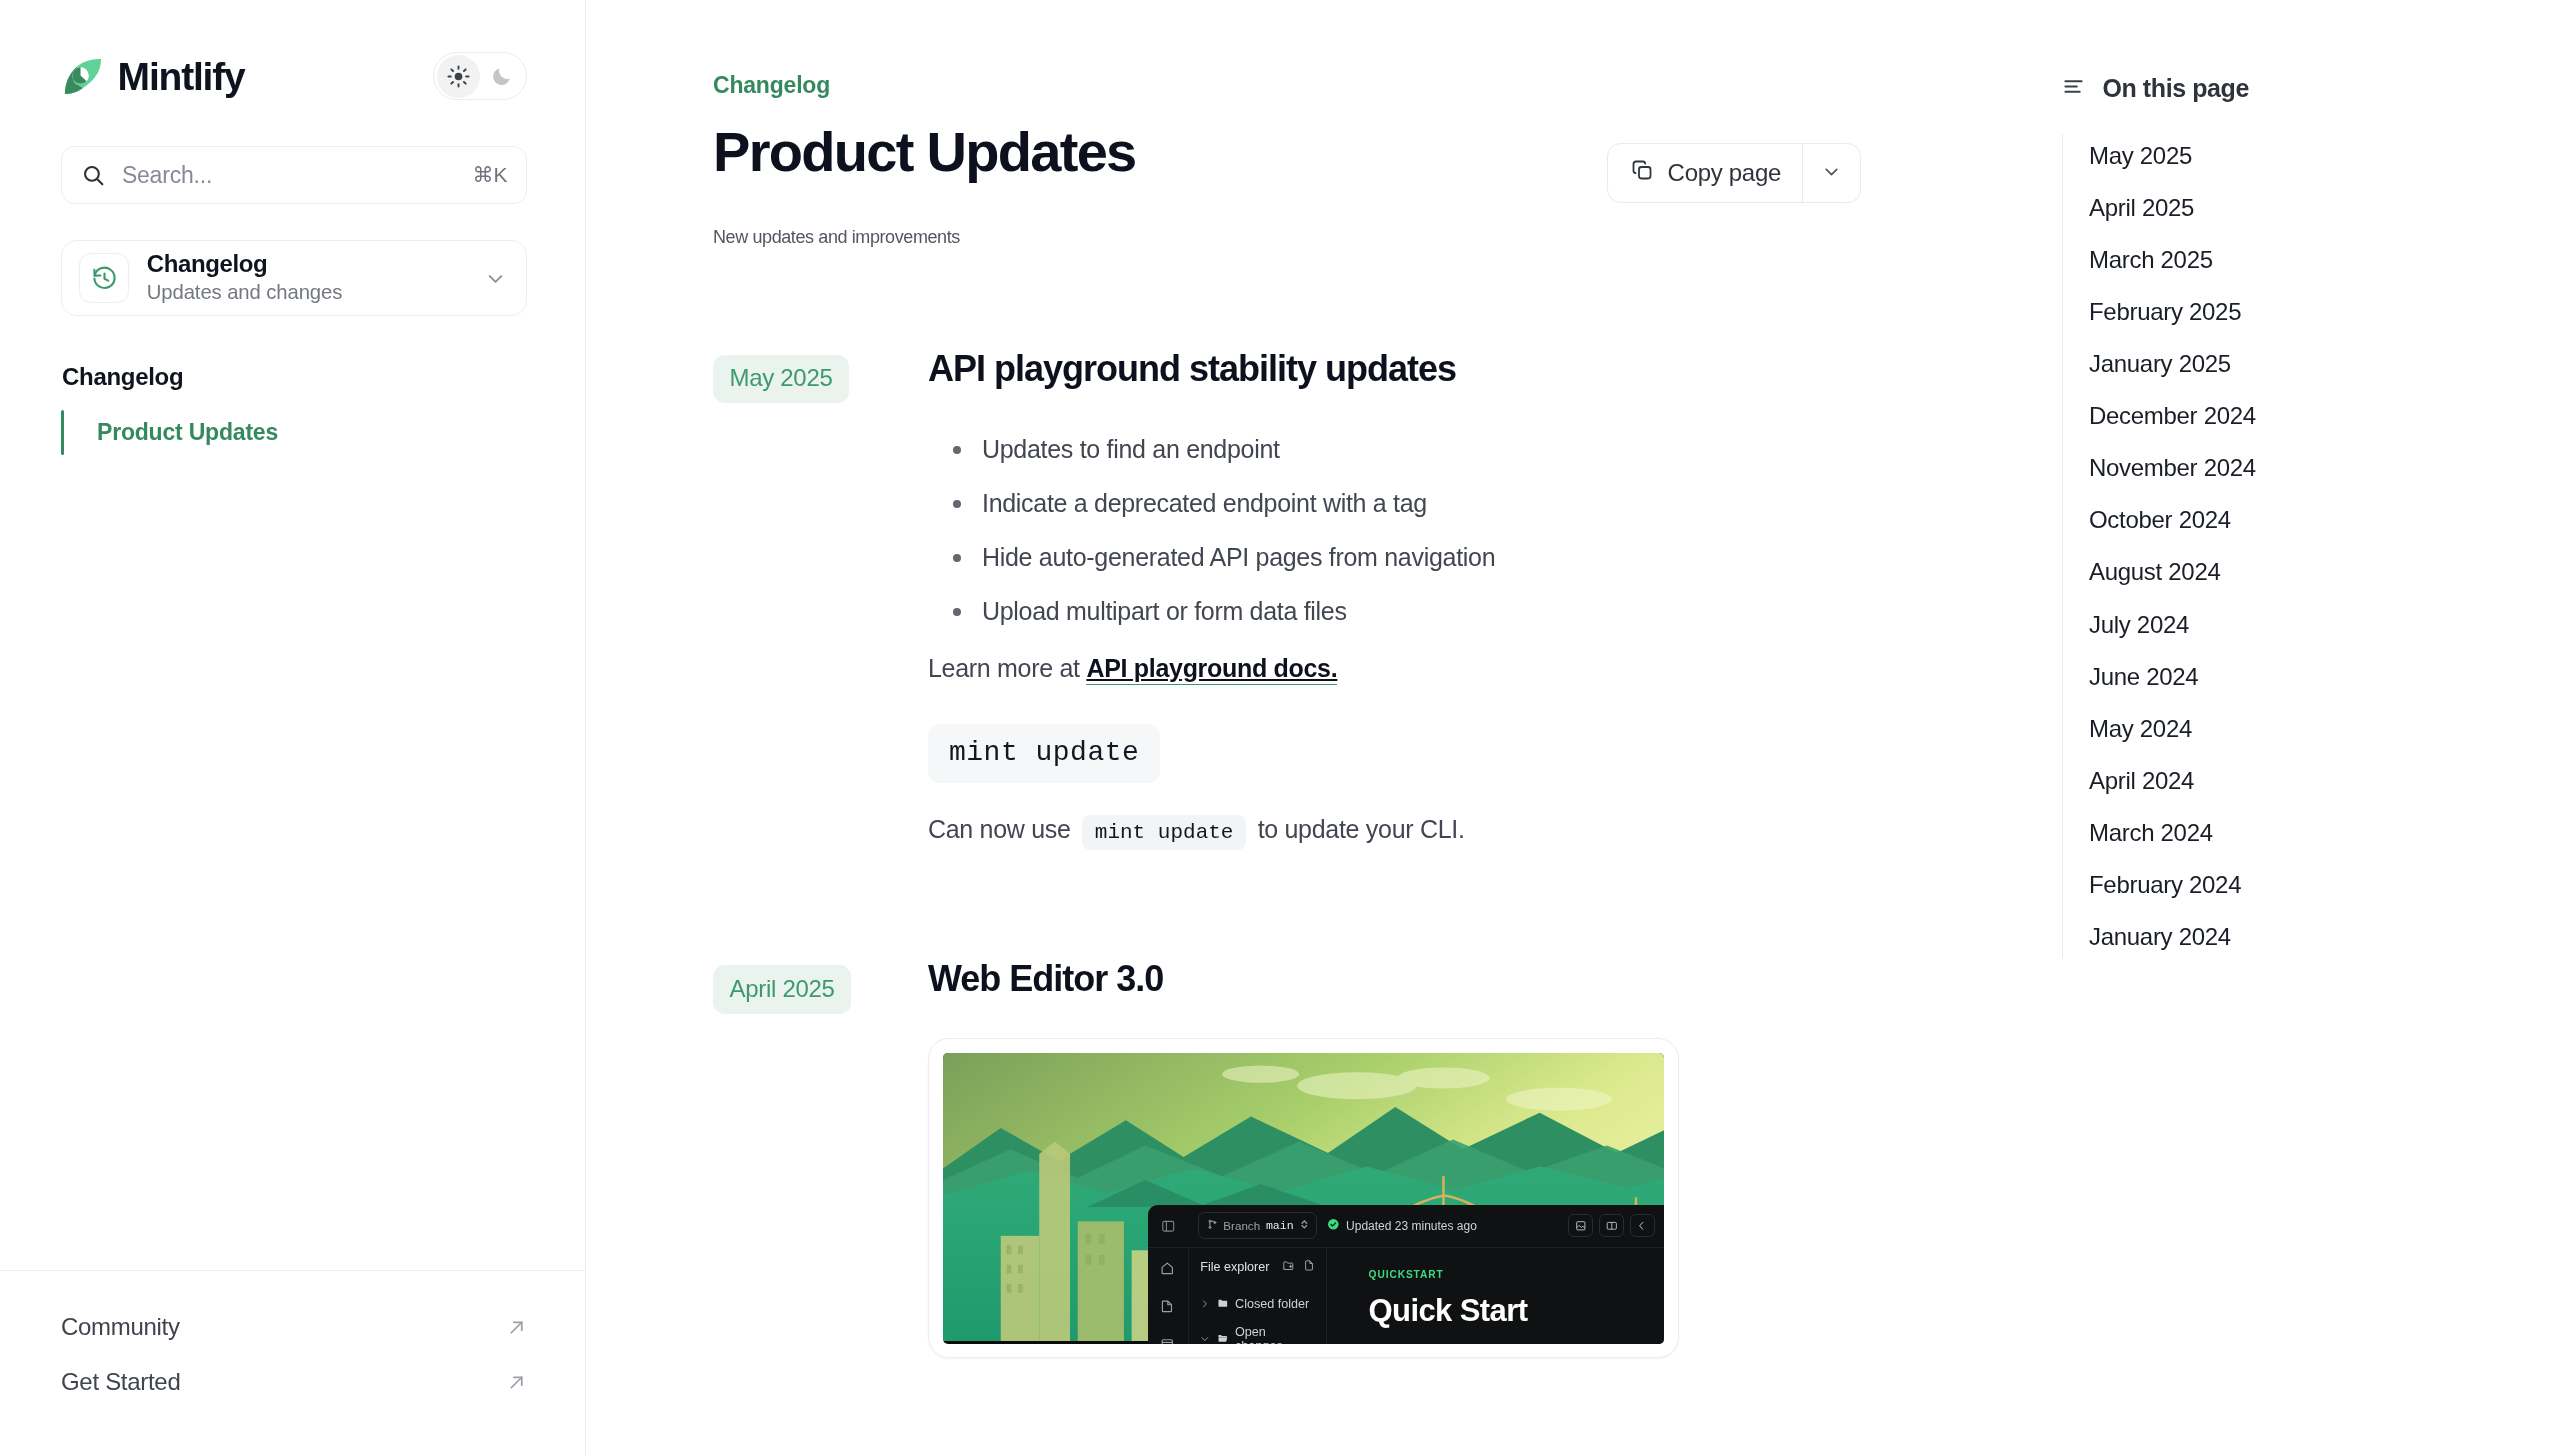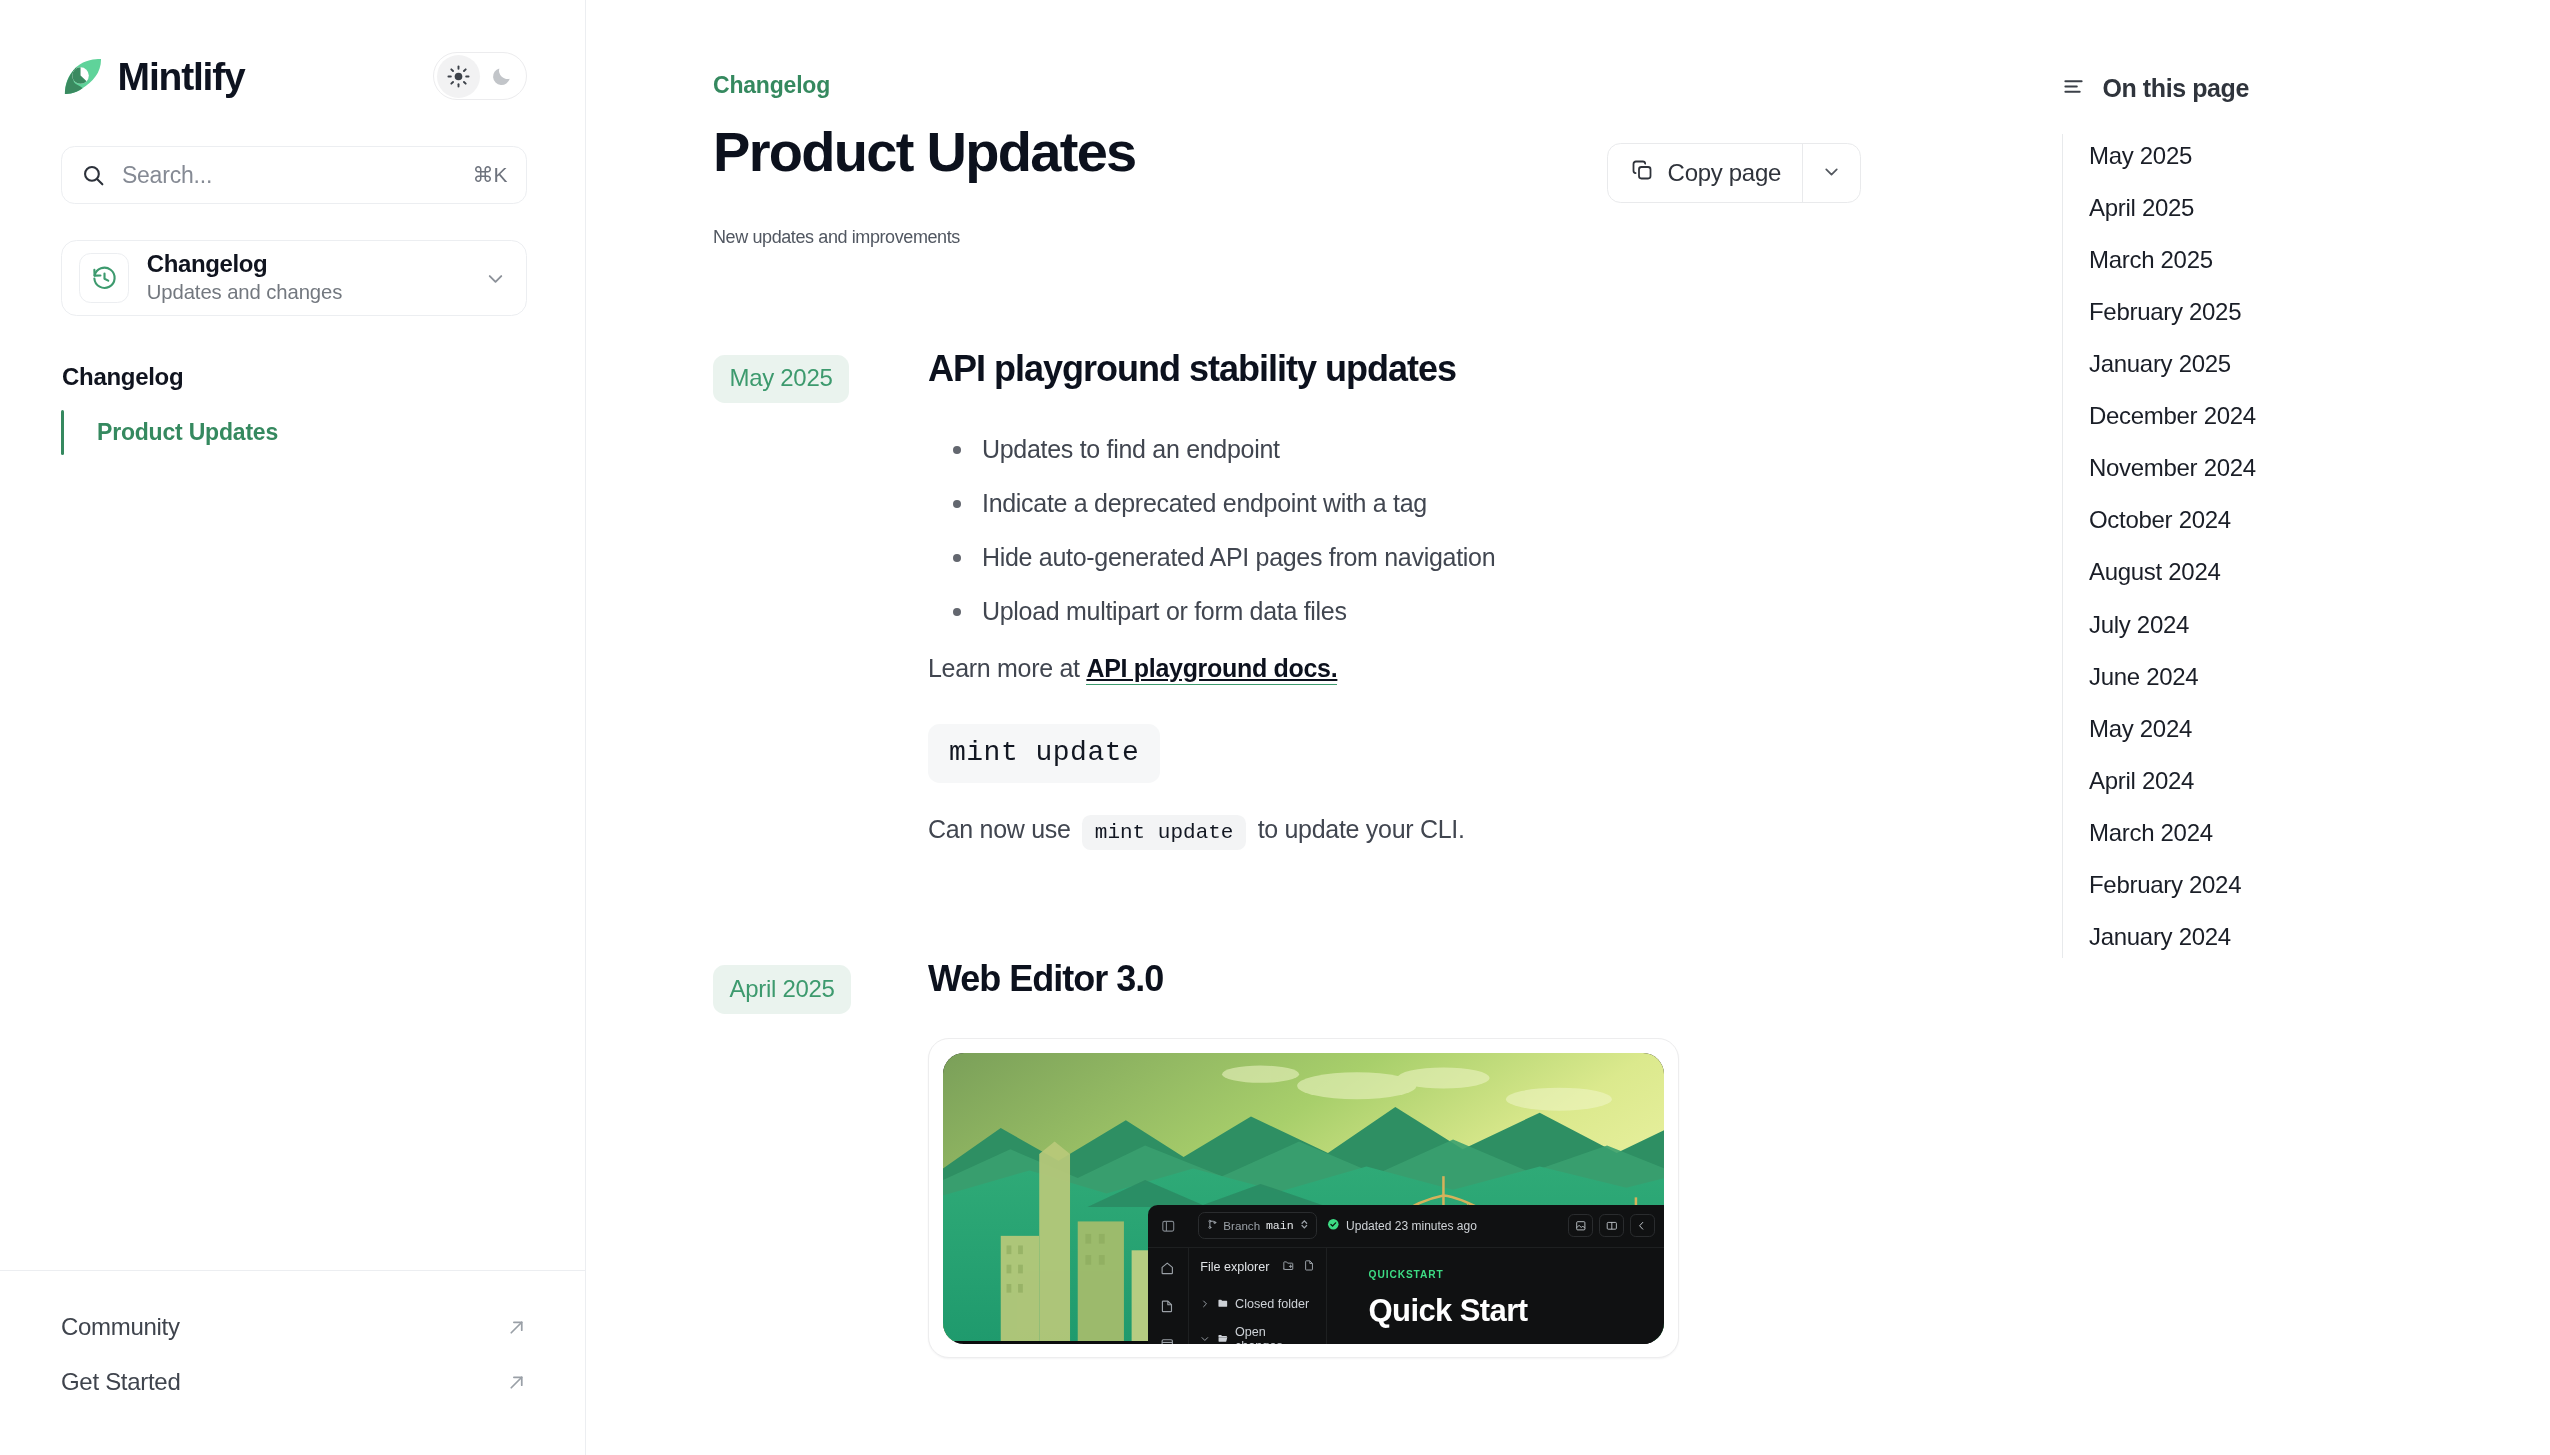--- a/index.html
+++ b/index.html
@@ -303,21 +303,21 @@
   .shot-card {
     margin-top: 39px;
     width: 751px;
     border: 1px solid #ededee;
     border-radius: 21px;
     padding: 13.6px;
     background: #fff;
     box-shadow: 0 1px 1.9px rgba(16,24,40,.05);
   }
   .shot-inner {
-    border-radius: 21px;
+    border-radius: 5px;
     overflow: hidden;
     height: 291px;
     position: relative;
     background: #0b0c0d;
   }
   .shot-sky { position:absolute; inset:0; }
   .editor-overlay {
     position: absolute;
     left: 205px; right: 0; bottom: 0; top: 152px;
     background: #101112;

